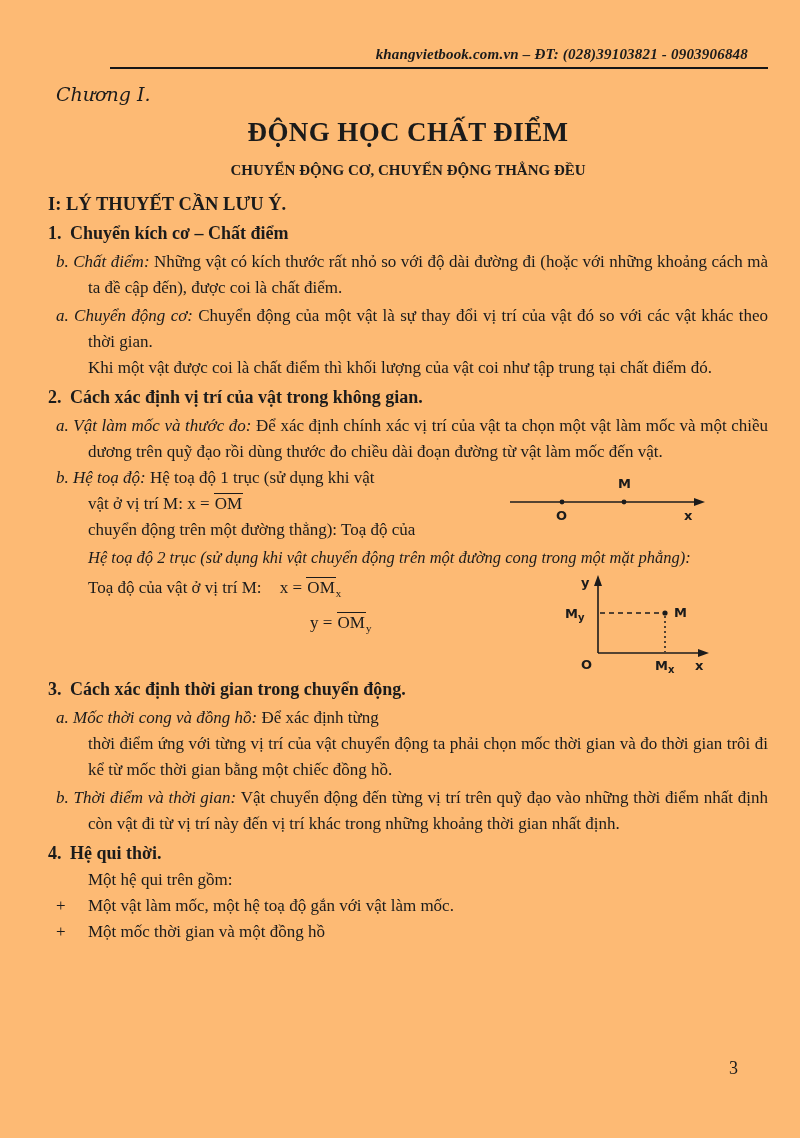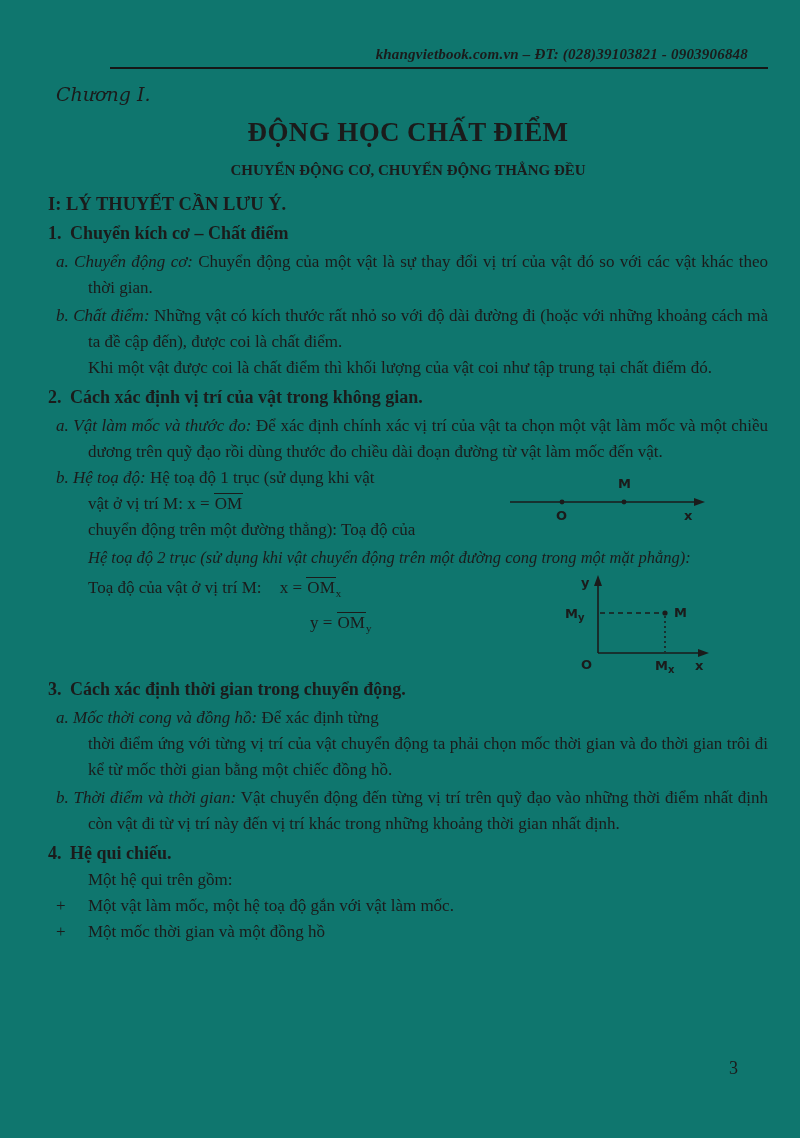--- a/index.html
+++ b/index.html
@@ -1,20 +1,20 @@
 <!DOCTYPE html>
 <html><head>
 <meta charset="utf-8">
 <style>
   html,body { margin:0; padding:0; background:#e8e8e6; }
   .page {
     position:relative;
     width:800px; height:1138px;
     margin:0 auto;
-    background:#0f766e;
+    background:#fdba74;
     color:#1b1b1b;
     font-family:"Liberation Serif", serif;
     font-size:17px;
     box-sizing:border-box;
     padding:46px 32px 0 48px;
     overflow:hidden;
   }
   .header-row {
     text-align:right;
     font-style:italic;
@@ -145,29 +145,29 @@
   <div class="title">ĐỘNG HỌC CHẤT ĐIỂM</div>
   <div class="subtitle">CHUYỂN ĐỘNG CƠ, CHUYỂN ĐỘNG THẲNG ĐỀU</div>
 
   <div class="sec-heading">I: LÝ THUYẾT CẦN LƯU Ý.</div>
 
   <div class="num-heading">
     <span class="num">1.</span><span>Chuyển kích cơ – Chất điểm</span>
   </div>
 
   <p class="para">
+    <span class="plabel">b.</span>
+    <span class="lead">Chất điểm:</span>
+    <span>Những vật có kích thước rất nhỏ so với độ dài đường đi (hoặc với những khoảng cách mà ta đề cập đến), được coi là chất điểm.</span>
+  </p>
+
+  <p class="para">
     <span class="plabel">a.</span>
     <span class="lead">Chuyển động cơ:</span>
     <span>Chuyển động của một vật là sự thay đổi vị trí của vật đó so với các vật khác theo thời gian.</span>
-  </p>
-
-  <p class="para">
-    <span class="plabel">b.</span>
-    <span class="lead">Chất điểm:</span>
-    <span>Những vật có kích thước rất nhỏ so với độ dài đường đi (hoặc với những khoảng cách mà ta đề cập đến), được coi là chất điểm.</span>
   </p>
   <div class="cont">Khi một vật được coi là chất điểm thì khối lượng của vật coi như tập trung tại chất điểm đó.</div>
 
 
   <div class="num-heading">
     <span class="num">2.</span><span>Cách xác định vị trí của vật trong không gian.</span>
   </div>
 
   <p class="para">
     <span class="plabel">a.</span>
@@ -243,21 +243,21 @@
     <span>thời điểm ứng với từng vị trí của vật chuyển động ta phải chọn mốc thời gian và đo thời gian trôi đi kể từ mốc thời gian bằng một chiếc đồng hồ.</span>
   </p>
 
   <p class="para">
     <span class="plabel">b.</span>
     <span class="lead">Thời điểm và thời gian:</span>
     <span>Vật chuyển động đến từng vị trí trên quỹ đạo vào những thời điểm nhất định còn vật đi từ vị trí này đến vị trí khác trong những khoảng thời gian nhất định.</span>
   </p>
 
   <div class="num-heading">
-    <span class="num">4.</span><span>Hệ qui chiếu.</span>
+    <span class="num">4.</span><span>Hệ qui thời.</span>
   </div>
 
   <div class="p4-intro">Một hệ qui trên gồm:</div>
 
   <div class="bullet">
     <span class="bmark">+</span><span>Một vật làm mốc, một hệ toạ độ gắn với vật làm mốc.</span>
   </div>
   <div class="bullet">
     <span class="bmark">+</span><span>Một mốc thời gian và một đồng hồ</span>
   </div>

